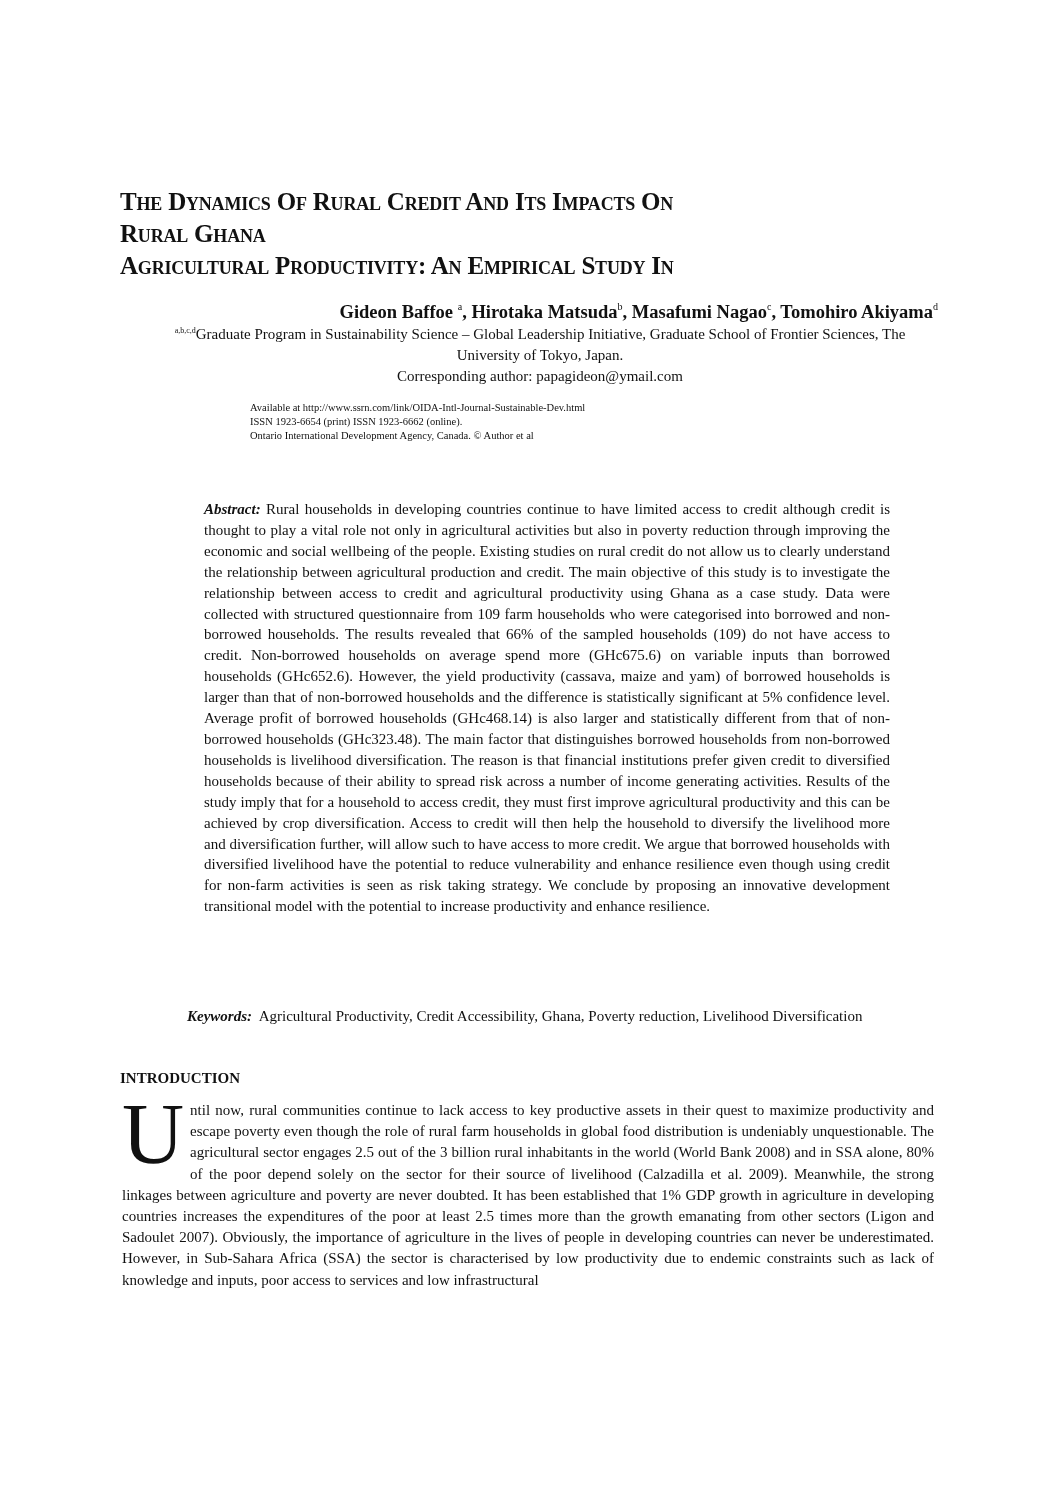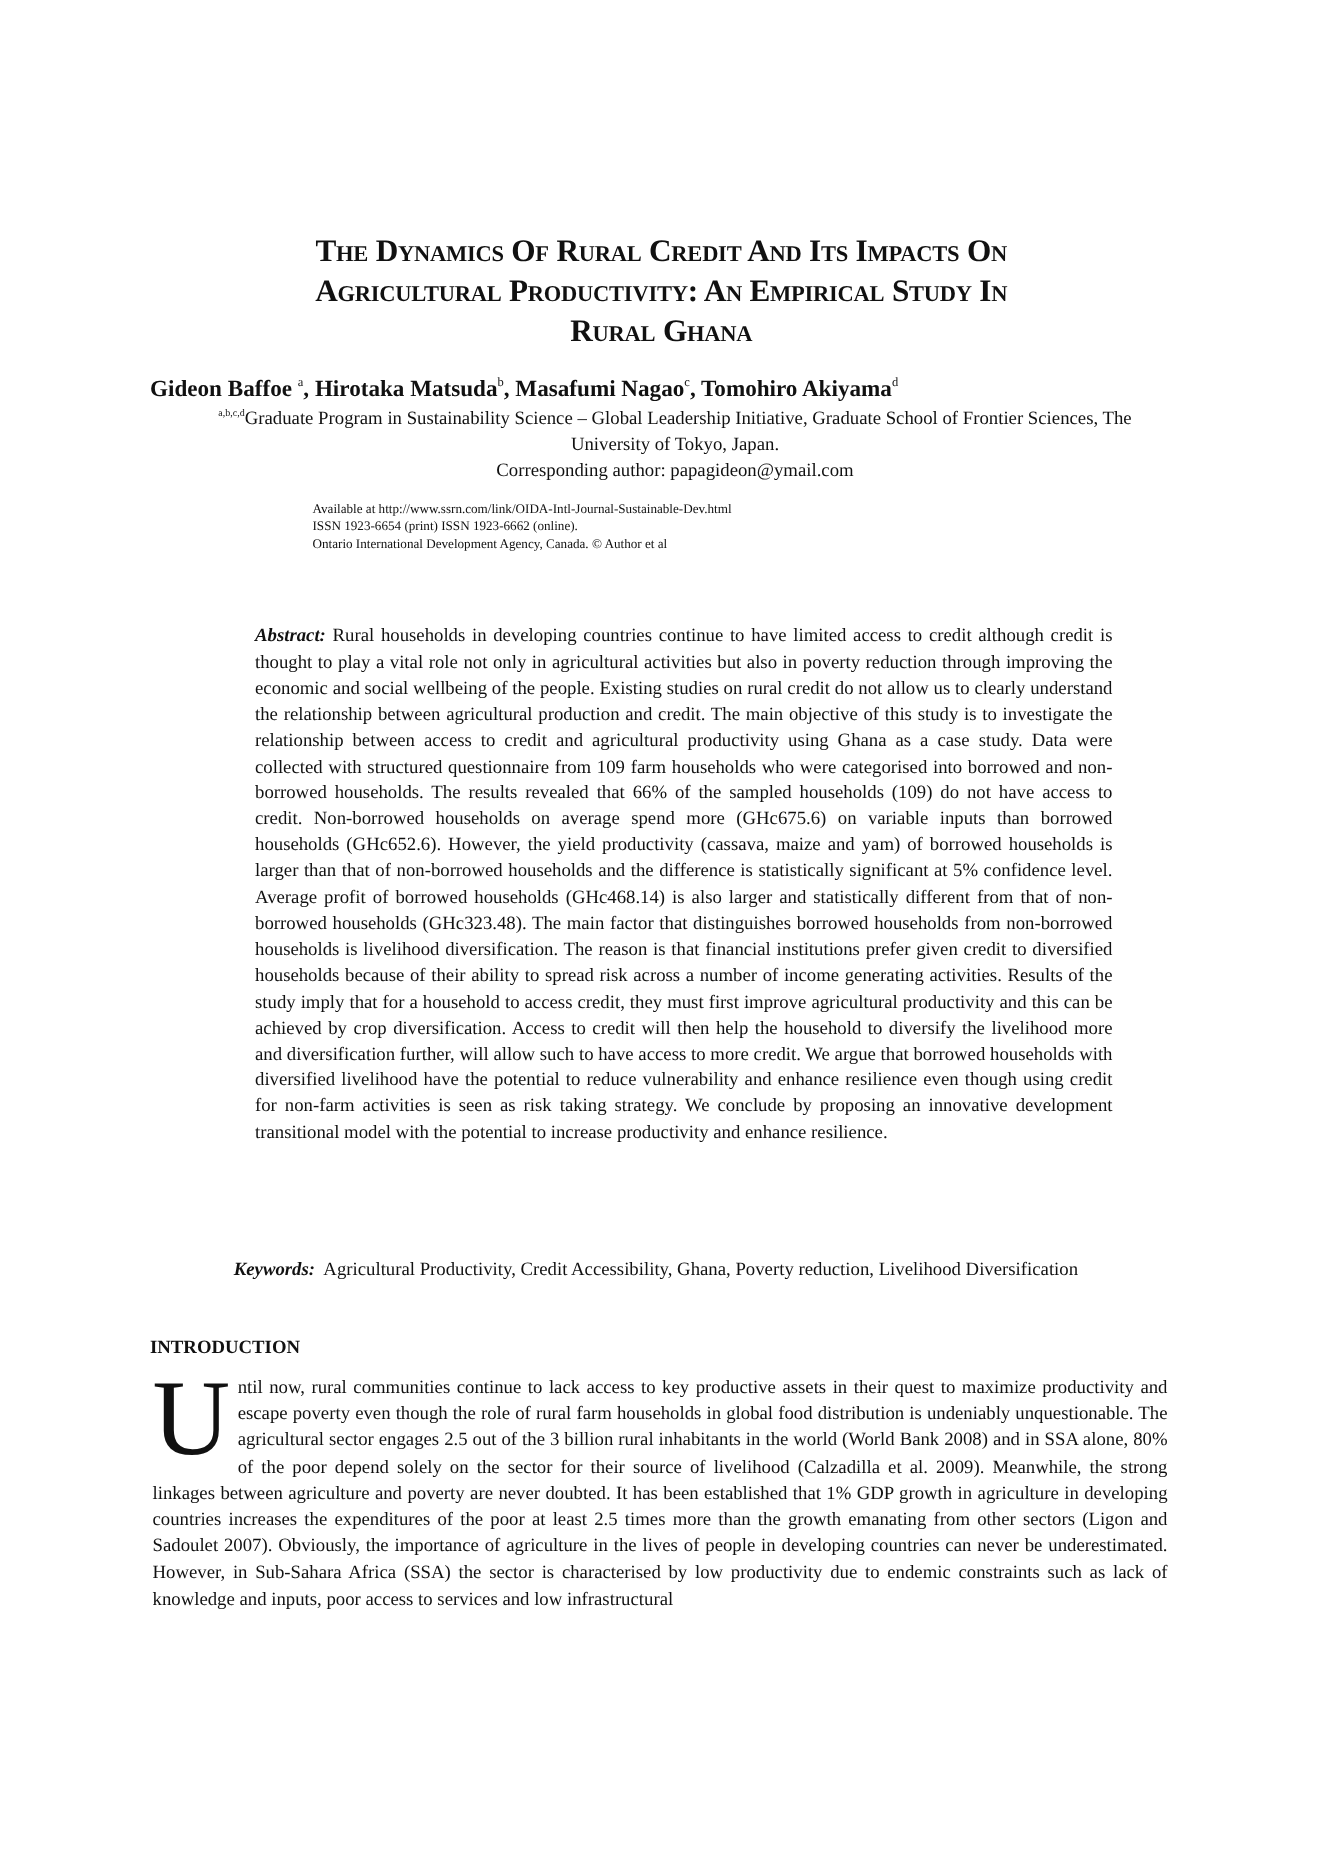--- a/index.html
+++ b/index.html
@@ -2,27 +2,27 @@
 <html><head>
 <meta charset="utf-8">
 <style>
   html, body { margin: 0; padding: 0; background: #ffffff; }
   body {
     width: 1058px; height: 1497px; position: relative; overflow: hidden;
     font-family: "Liberation Serif", "DejaVu Serif", serif; color: #111;
   }
   .title {
     position: absolute; left: 120px; width: 818px; top: 186px;
-    text-align: center; font-weight: bold; font-size: 25px; line-height: 32px;
+    text-align: left; font-weight: bold; font-size: 25px; line-height: 32px;
     font-variant: small-caps; letter-spacing: -0.2px;
   }
   .title span { display: block; }
   .authors {
     position: absolute; left: 120px; width: 818px; top: 296px;
-    text-align: left; font-weight: bold; font-size: 18.5px; line-height: 22px;
+    text-align: right; font-weight: bold; font-size: 18.5px; line-height: 22px;
   }
   .authors sup { font-size: 10px; font-weight: normal; vertical-align: 8px; }
   .affil {
     position: absolute; left: 150px; width: 780px; top: 320px;
     text-align: center; font-size: 15px; line-height: 21px;
   }
   .affil sup { font-size: 8px; vertical-align: 6px; margin-top: 40px; }
   .pub {
     position: absolute; left: 250px; width: 558px; top: 401px;
     text-align: left; font-size: 10.5px; line-height: 14px;
@@ -48,22 +48,22 @@
   .dropcap {
     float: left; font-size: 86px; line-height: 60px; height: 60px;
     margin: 4px 6px 0 0; padding-top: 0;
   }
 </style>
 </head>
 <body>
 
 <div class="title">
   <span>The Dynamics Of Rural Credit And Its Impacts On</span>
+  <span>Rural Ghana</span>
   <span>Agricultural Productivity: An Empirical Study In</span>
-  <span>Rural Ghana</span>
 </div>
 
 <div class="authors">
   <span>Gideon Baffoe</span>
   <sup>a</sup>,
   <span>Hirotaka Matsuda</span><sup>b</sup>,
   <span>Masafumi Nagao</span><sup>c</sup>,
   <span>Tomohiro Akiyama</span><sup>d</sup>
 </div>
 

